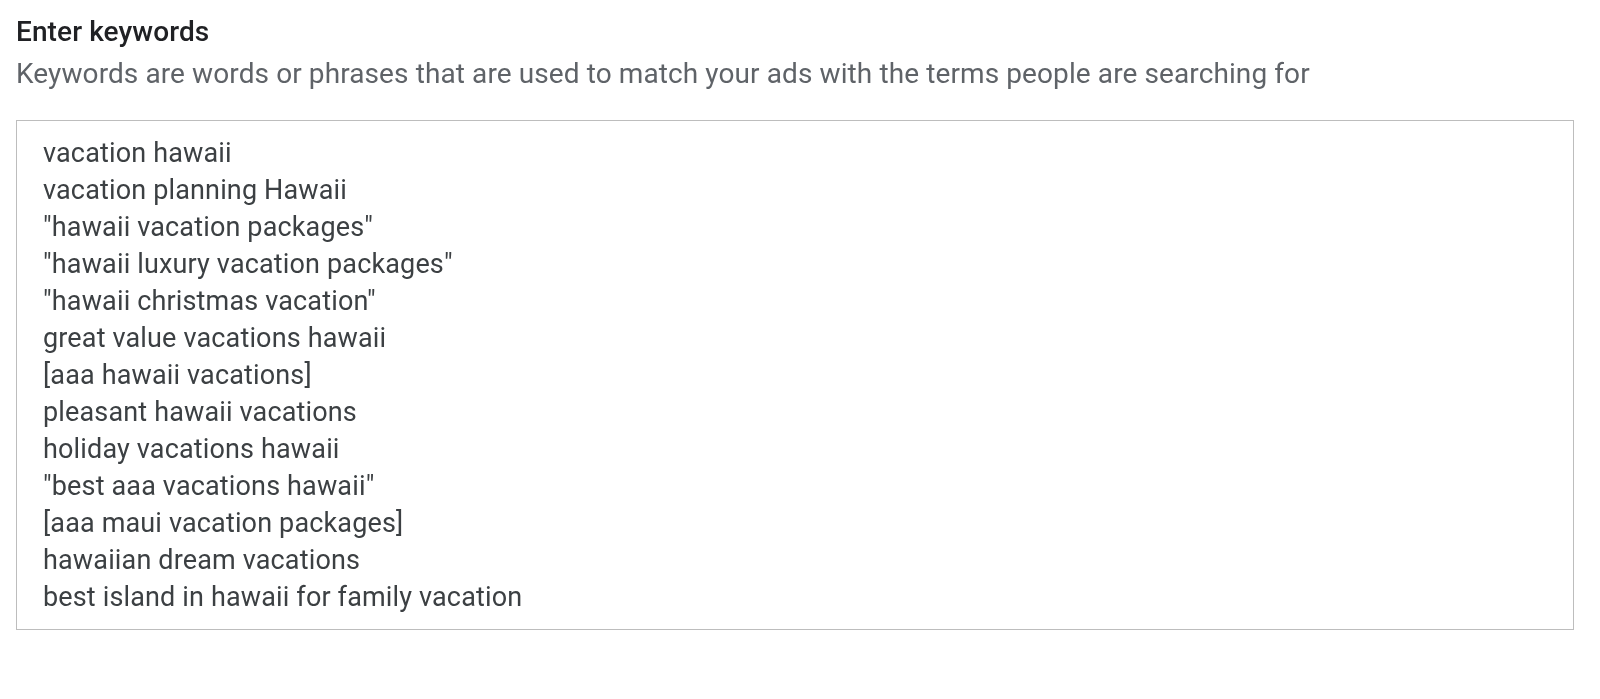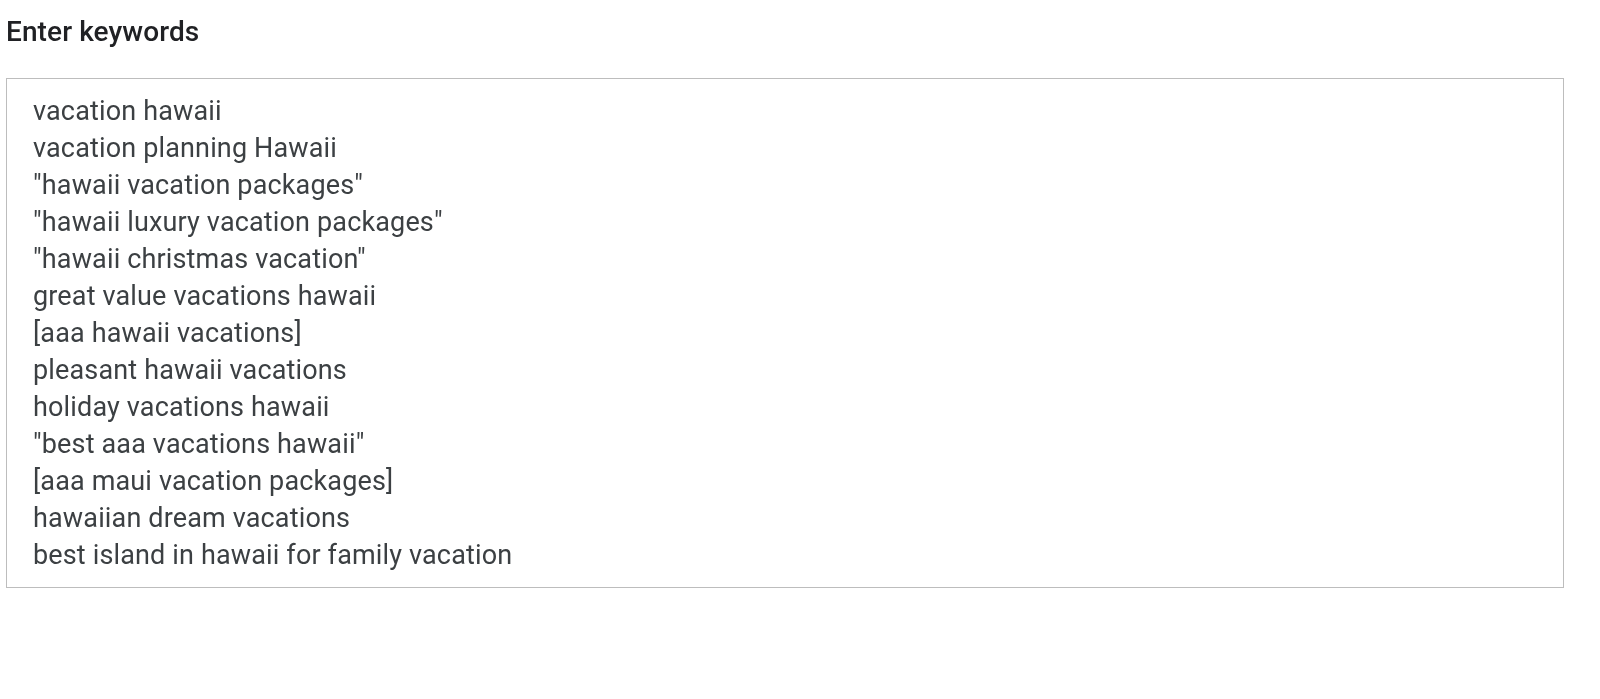--- a/index.html
+++ b/index.html
@@ -5,21 +5,21 @@
     * { box-sizing: border-box; margin: 0; padding: 0; }
     html, body {
       width: 1600px;
       height: 699px;
       background: #ffffff;
       font-family: Roboto, "Helvetica Neue", Arial, sans-serif;
       color: #202124;
       overflow: hidden;
     }
     .page {
-      padding: 14px 20px 0 6px;
+      padding: 14px 20px 0 16px;
     }
     .section-title {
       font-size: 28px;
       font-weight: 500;
       color: #202124;
       line-height: 36px;
       letter-spacing: 0.1px;
     }
     .section-subtitle {
       margin-top: 6px;
@@ -53,20 +53,21 @@
       white-space: pre;
       overflow: hidden;
       letter-spacing: 0.15px;
     }
   </style>
 </head>
 <body>
 
 <div class="page">
   <div class="section-title">Enter keywords</div>
+  <div class="section-subtitle">Keywords are words or phrases that are used to match your ads with the terms people are searching for</div>
 
   <div class="keywords-box">
     <textarea class="keywords-textarea" spellcheck="false" style="">vacation hawaii
 vacation planning Hawaii
 "hawaii vacation packages"
 "hawaii luxury vacation packages"
 "hawaii christmas vacation"
 great value vacations hawaii
 [aaa hawaii vacations]
 pleasant hawaii vacations

